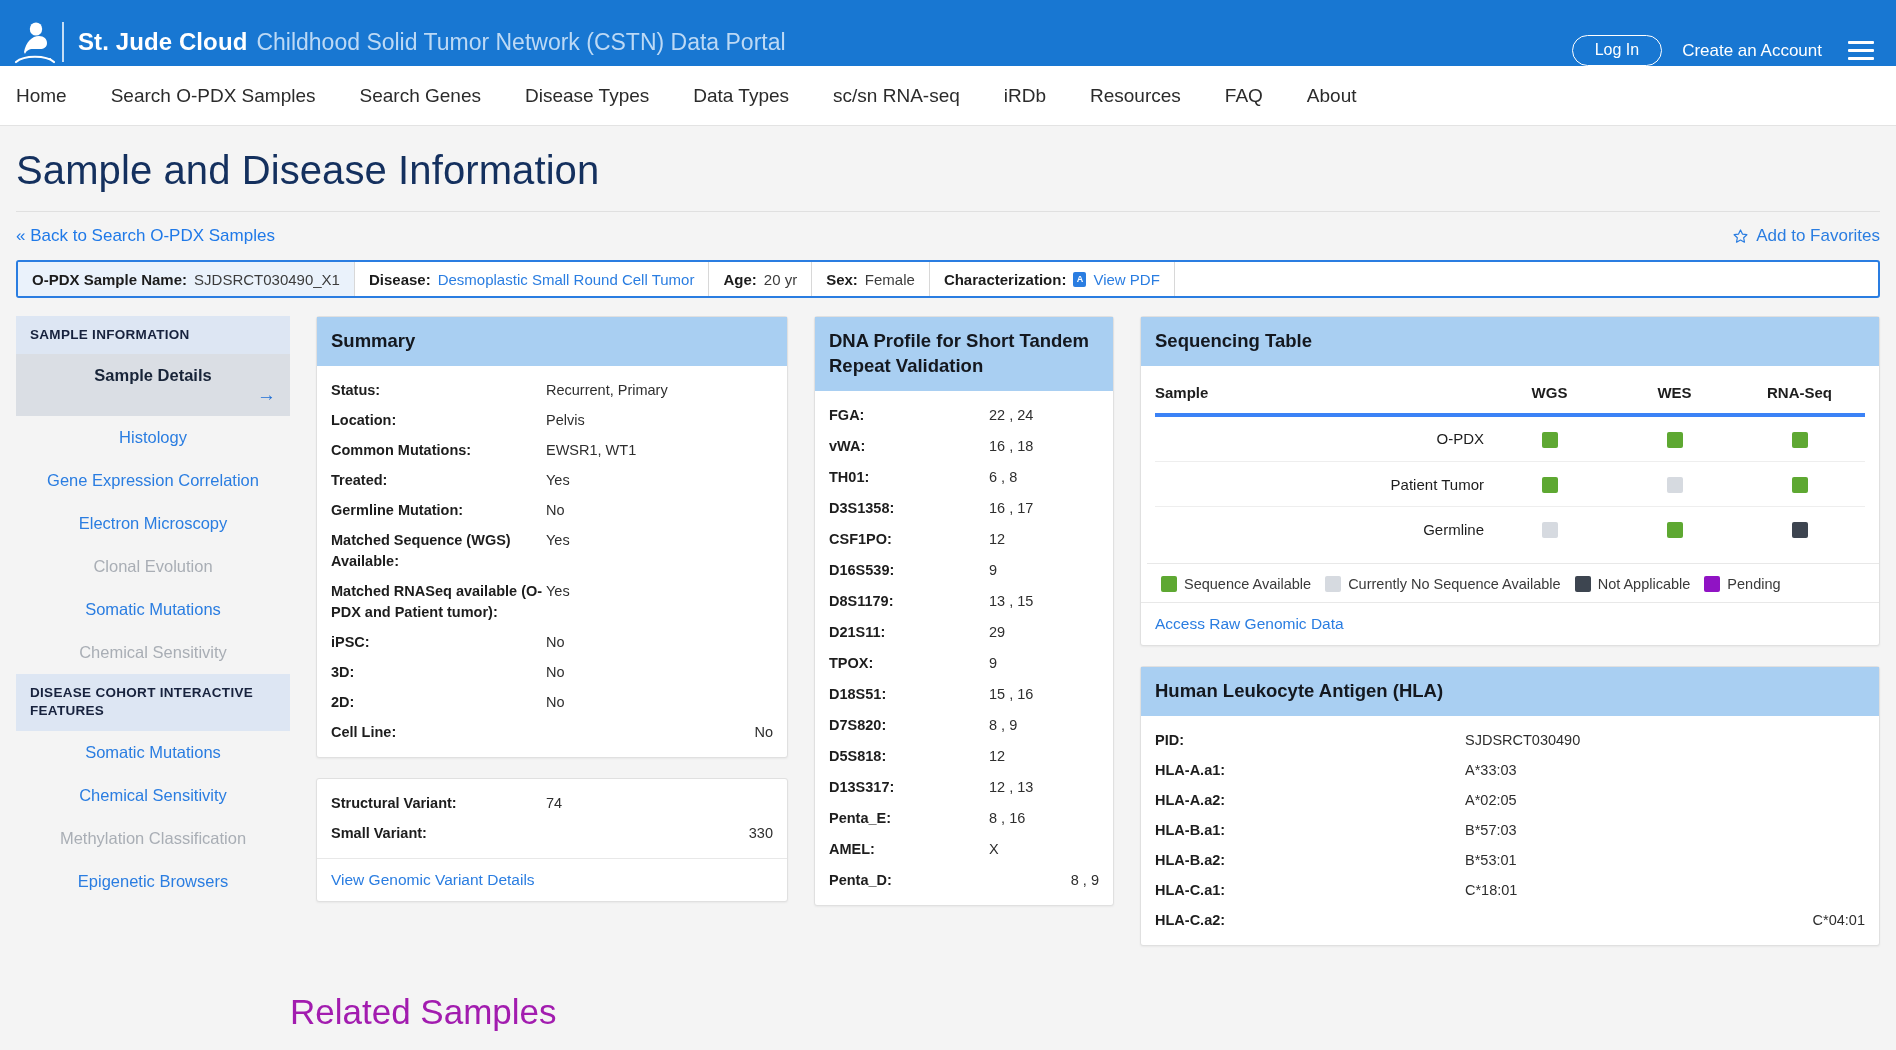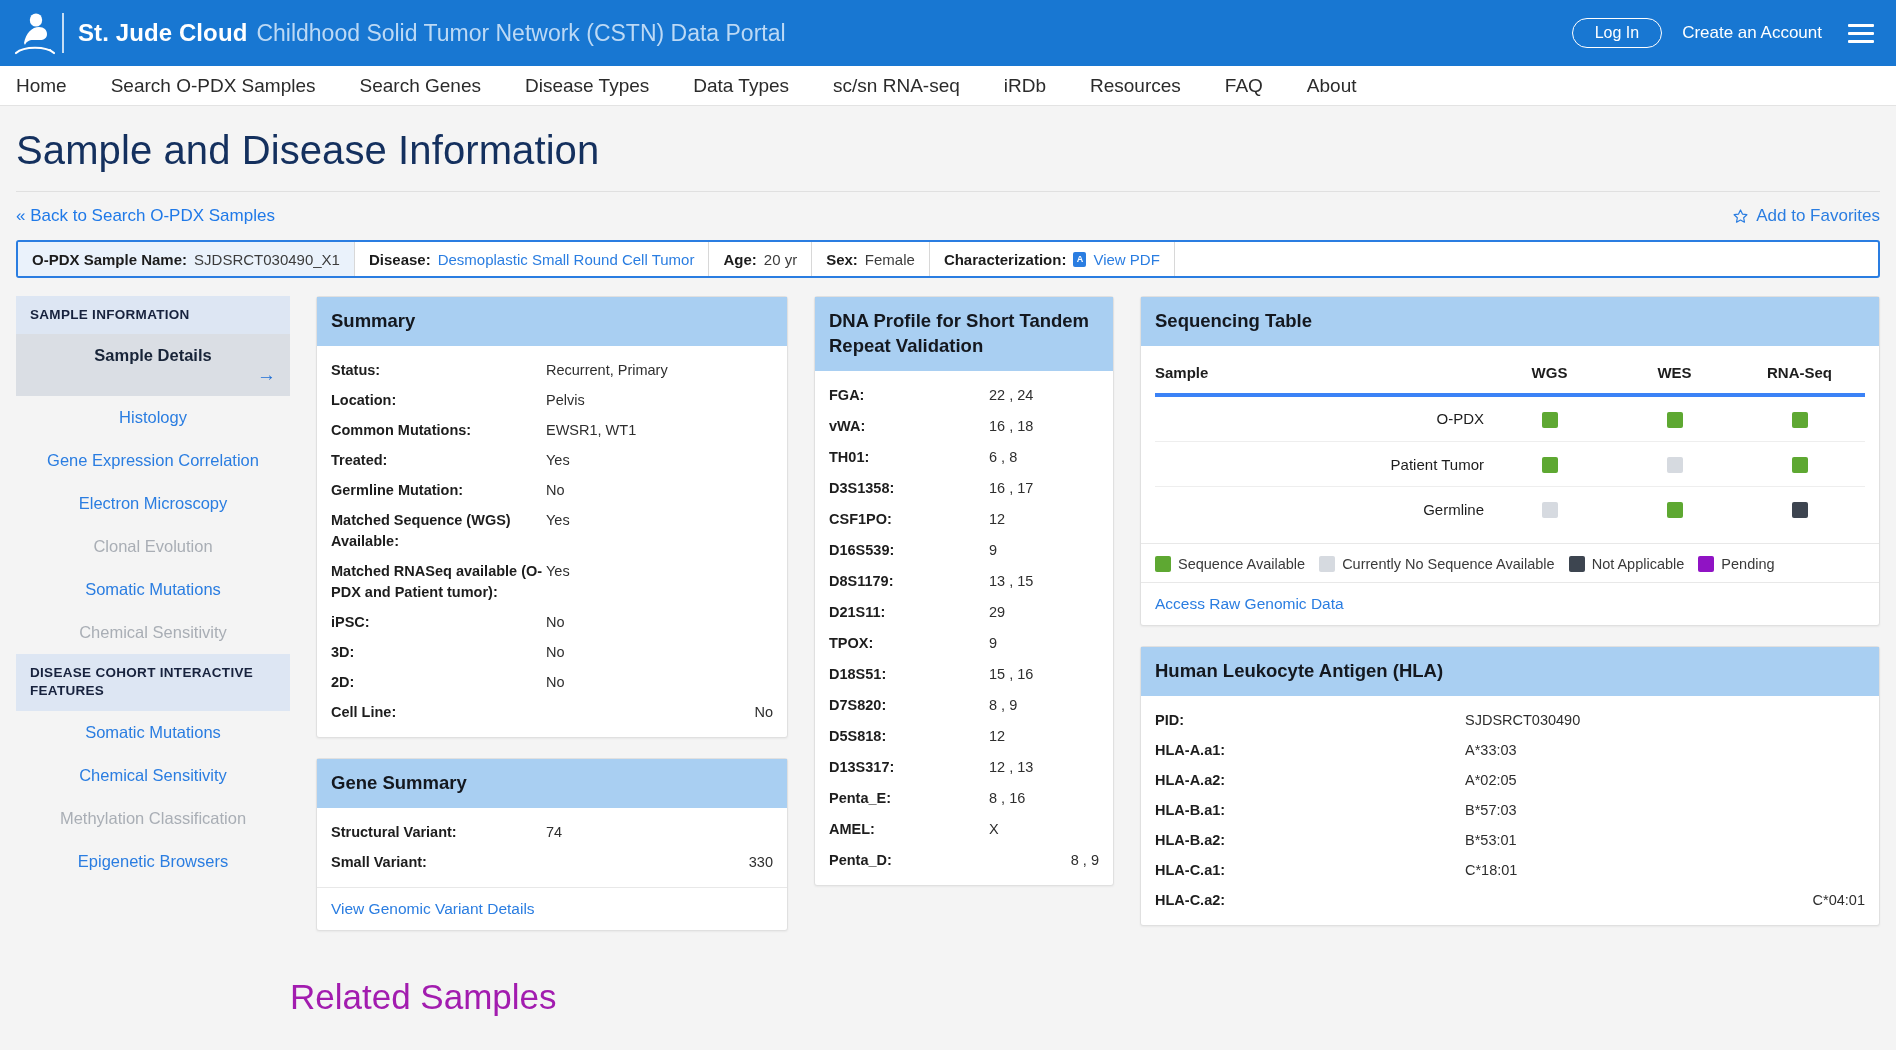--- a/index.html
+++ b/index.html
@@ -10,21 +10,21 @@
     background: #f4f4f4;
     font-family: "Liberation Sans", sans-serif;
     -webkit-font-smoothing: antialiased;
   }
 
   
   .topbar {
     height: 66px;
     background: #1877d2;
     display: flex;
-    align-items: center;
+    align-items: flex-end;
     padding: 0 22px 0 14px;
     color: #fff;
     position: relative;
   }
   .logo-wrap { display: flex; align-items: center; gap: 0; }
   .logo-mark { width: 42px; height: 48px; display:block; }
   .logo-divider {
     width: 2px; height: 40px; background: #ffffff; opacity: .75;
     margin: 0 14px 0 6px;
   }
@@ -43,21 +43,21 @@
     cursor: pointer;
     font-family: inherit;
     line-height: 1.1;
   }
   .create-acct { font-size: 17px; color: #fff; cursor: pointer; white-space: nowrap; }
   .hamburger { width: 26px; cursor: pointer; display:flex; flex-direction:column; gap:5px; margin-left: 6px;}
   .hamburger span { display:block; height: 3px; background:#fff; border-radius: 1px; }
 
   
   .mainnav {
-    height: 40px;
+    height: 60px;
     background: #ffffff;
     border-bottom: 1px solid #e3e3e3;
     display: flex;
     align-items: center;
     padding: 0 16px;
     gap: 0;
   }
   .mainnav a {
     color: #2b2b2b;
     font-size: 19px;
@@ -211,21 +211,21 @@
     font-size: 15px; color: #1d1d1d; padding: 13px 6px 13px 0;
     border-bottom: 1px solid #eeeeee;
     text-align: right;
   }
   table.seq tr:last-child td { border-bottom: none; }
   .chip { display:inline-block; width: 16px; height: 16px; border-radius: 2px; vertical-align: middle; }
   .legend {
     border-top: 1px solid #e8e8e8;
     padding: 12px 14px 10px;
     display: flex; flex-wrap: wrap; gap: 18px 14px;
-    font-size: 14.5px; color: #3a3a3a;
+    font-size: 14.5px; color: #3a3a3a; margin-left: 6px;
   }
   .legend .li { display: flex; align-items: center; gap: 7px; }
 
   
   .related {
     padding: 16px 16px 0 290px;
   }
   .related h2 {
     font-size: 35px; color: #a21caf; font-weight: 400; margin: 10px 0 26px 0;
   }
@@ -396,21 +396,20 @@
             <span class="v">No</span>
           </div>
         <div class="kv">
             <span class="k">Cell Line:</span>
             <span class="v">No</span>
           </div>
       </div>
     </section>
 
     <section class="card">
-      <div class="card-head">Gene Summary</div>
       <div class="card-body">
         <div class="kv">
             <span class="k">Structural Variant:</span>
             <span class="v">74</span>
           </div>
         <div class="kv">
             <span class="k">Small Variant:</span>
             <span class="v">330</span>
           </div>
       </div>

